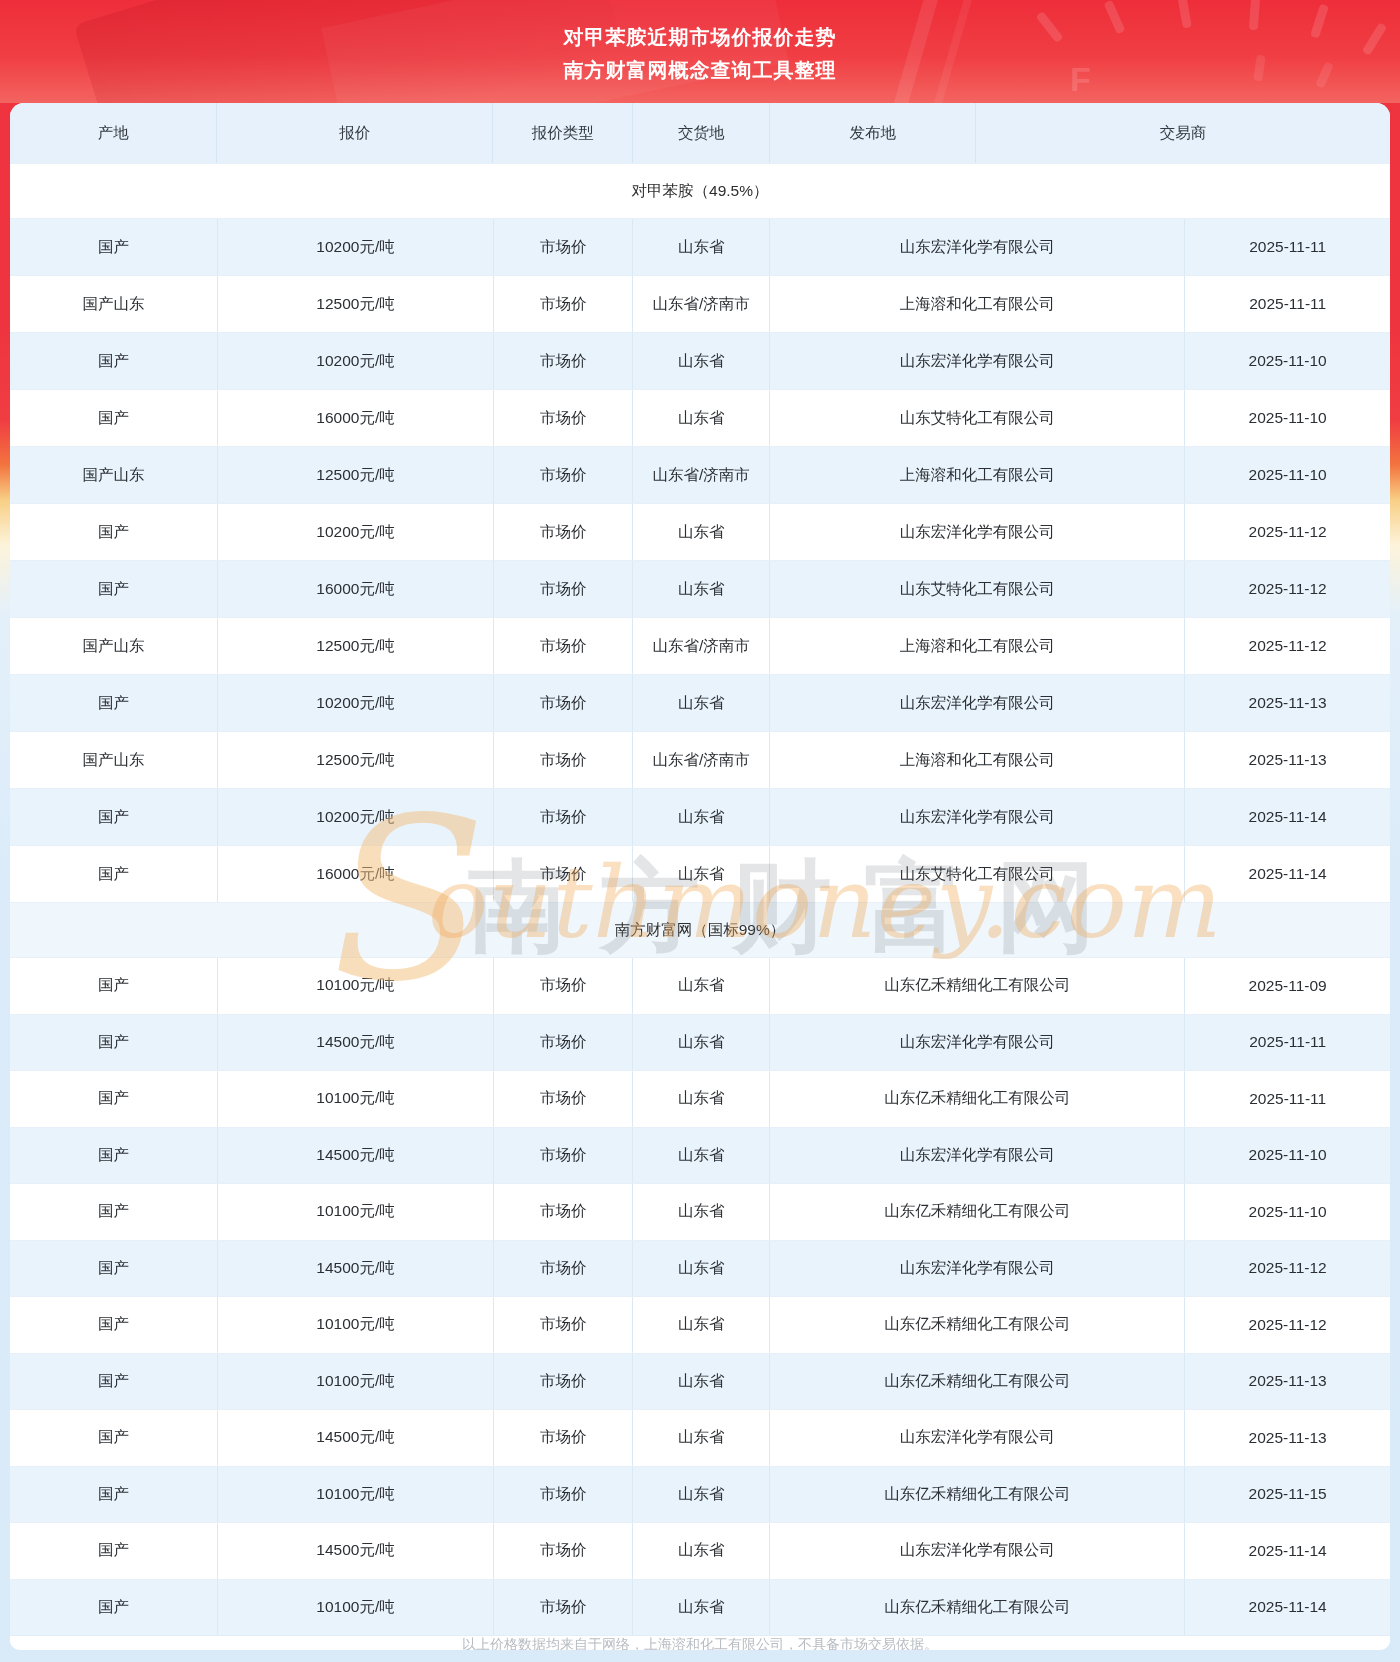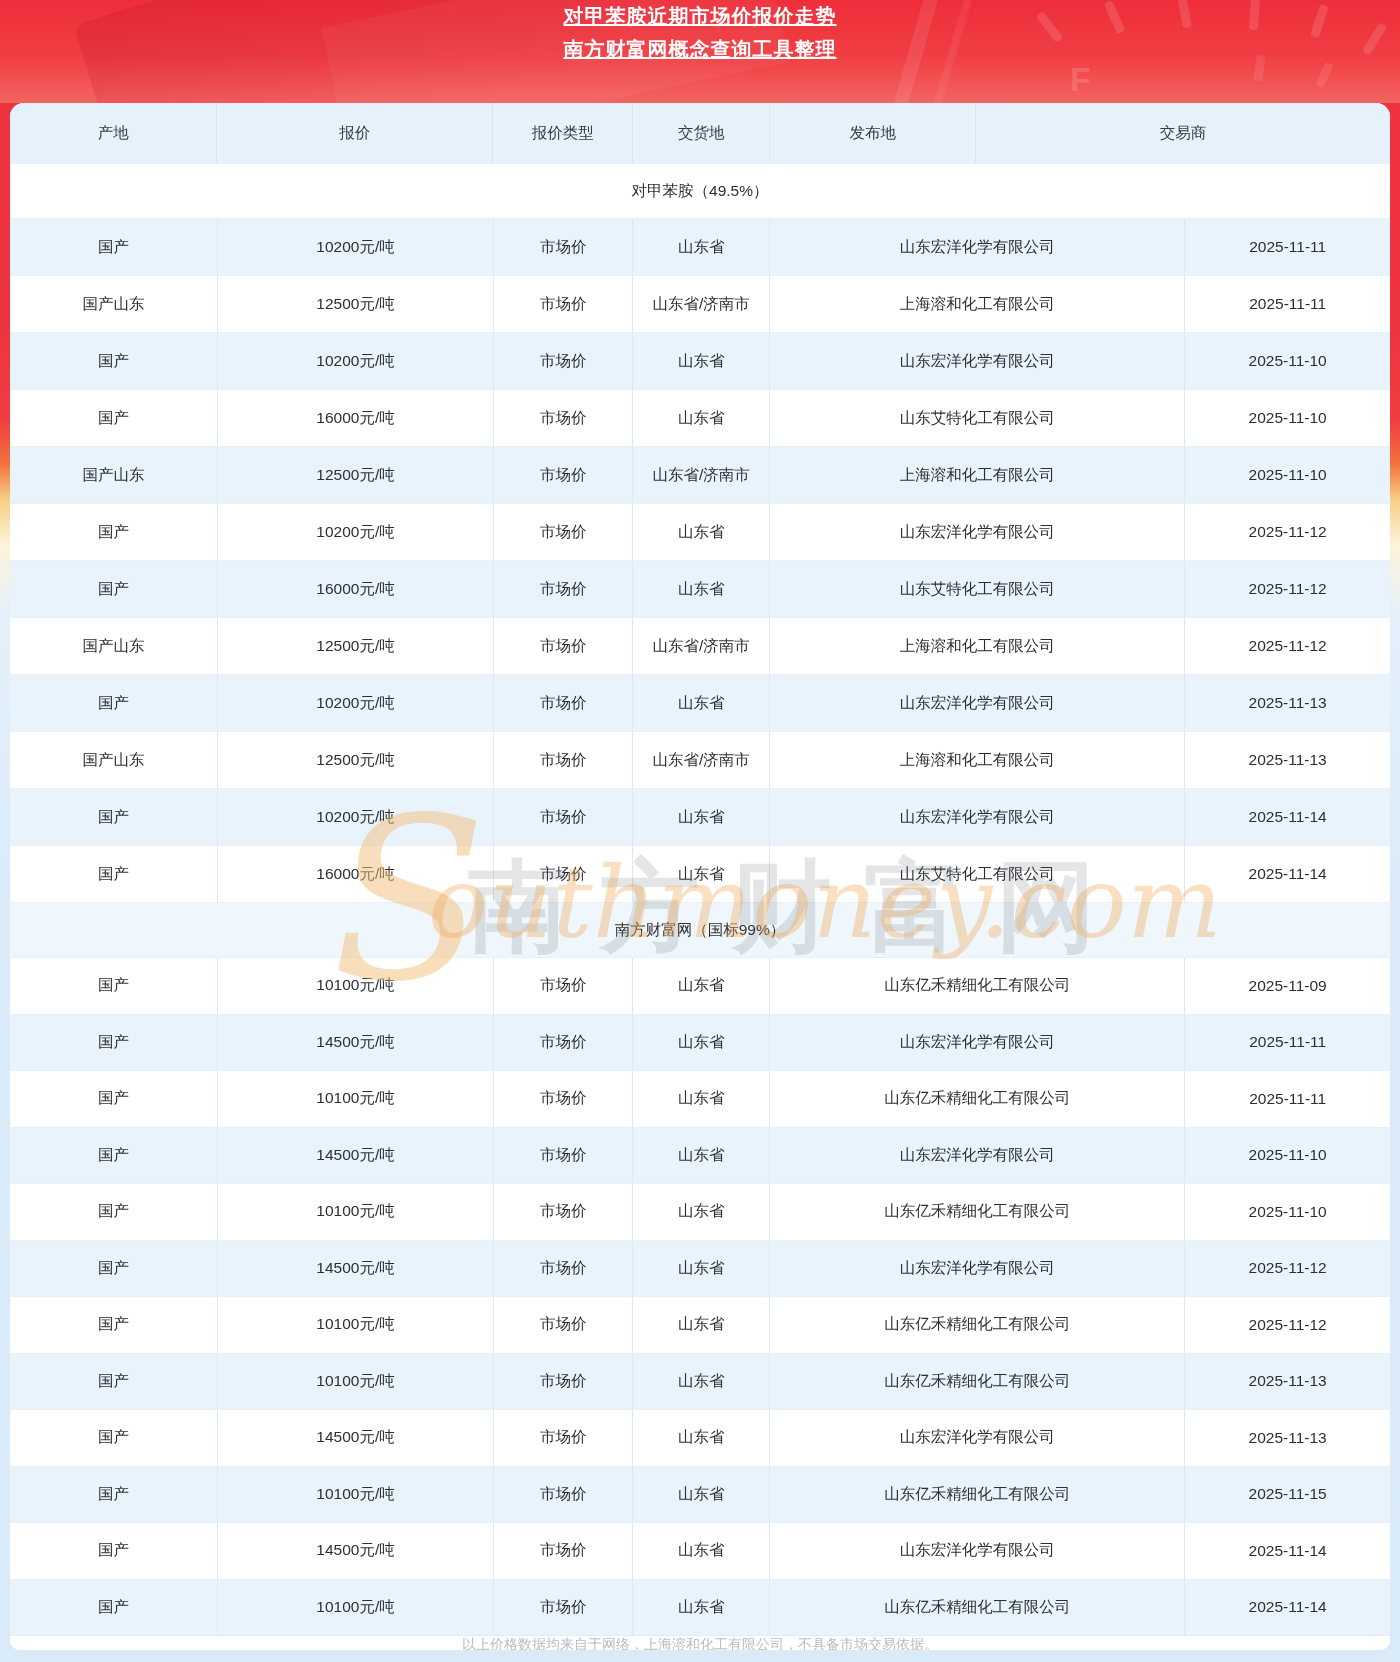--- a/index.html
+++ b/index.html
@@ -29,21 +29,21 @@
   .gauge .t3{left:150px;top:-6px;transform:rotate(-10deg);}
   .gauge .t4{left:220px;top:-4px;transform:rotate(4deg);}
   .gauge .t5{left:285px;top:4px;transform:rotate(18deg);}
   .gauge .t6{left:340px;top:22px;transform:rotate(32deg);}
   .gauge .t7{left:225px;top:55px;transform:rotate(8deg);height:26px;opacity:.7;}
   .gauge .t8{left:290px;top:62px;transform:rotate(24deg);height:26px;opacity:.7;}
   .gauge .fmark{position:absolute;left:40px;top:60px;font-size:34px;font-weight:700;
     color:rgba(255,255,255,.14);}
   .titles{position:absolute;left:0;top:0;width:100%;text-align:center;color:#ffffff;z-index:2;}
   .title-line{font-size:20px;font-weight:600;line-height:33px;letter-spacing:1px;}
-  .titles{text-decoration:underline;}
+  .titles{padding-top:21px;}
   
   .card{position:absolute;left:10px;right:10px;top:103px;bottom:12px;background:#ffffff;
     border-radius:14px 14px 10px 10px;overflow:hidden;z-index:2;
     display:flex;flex-direction:column;}
   .thead{display:flex;height:60px;background:#e7f1fb;flex:none;}
   .hcell{display:flex;align-items:center;justify-content:center;
     font-size:15.5px;color:#333a40;border-left:1px solid #d7e6f3;}
   .hcell:first-child{border-left:none;}
   .c1{width:15%;} .c2{width:20%;} .c3{width:10.1%;} .c4{width:9.9%;} .c5{width:30.1%;} .c6{width:14.9%;}
   .band{height:54px;flex:none;display:flex;align-items:center;justify-content:center;

